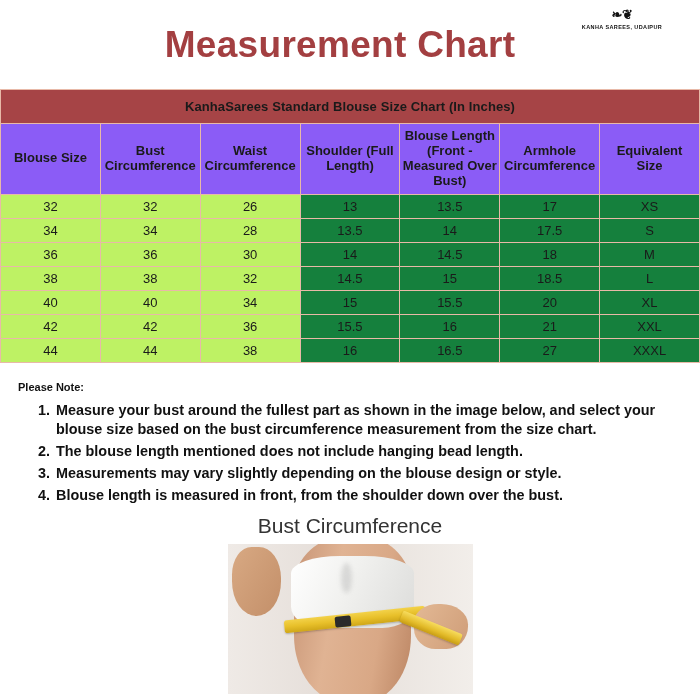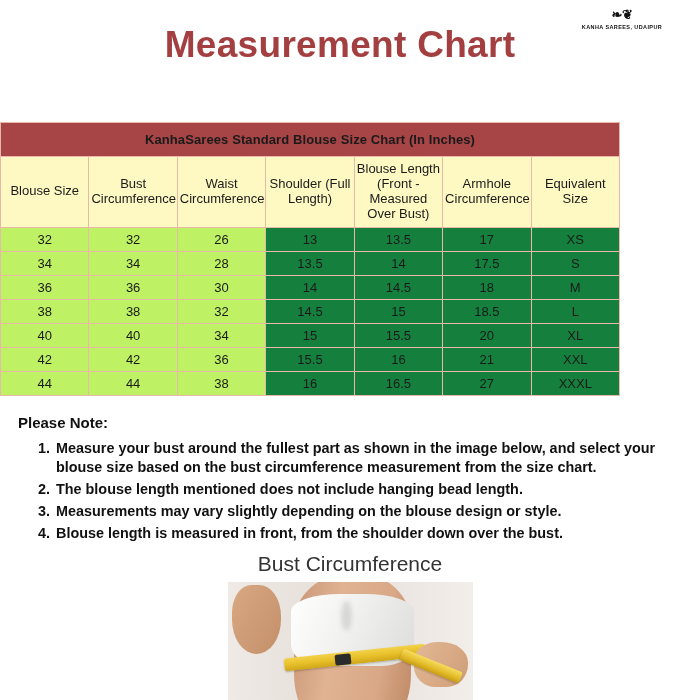--- a/index.html
+++ b/index.html
@@ -53,44 +53,43 @@
     font-weight: bold;
   }
   .logo-flourish {
     font-size: 13px;
     line-height: 1;
     color: #111;
   }
 
   
   table.chart {
-    width: 620px;
+    width: 700px;
     border-collapse: collapse;
     table-layout: fixed;
-    margin-top: 33px;
   }
   table.chart td, table.chart th {
     border: 1px solid #e8b9a8;
     text-align: center;
     font-size: 13px;
     color: #1a1a1a;
   }
   .chart-title-row th {
     background: #a64446;
     color: #ffffff;
     font-size: 13.5px;
     font-weight: bold;
     padding: 9px 4px;
     border: 1px solid #a64446;
     letter-spacing: 0.1px;
   }
   .chart-head th {
-    background: #fef9c3;
+    background: #8b5cf6;
     color: #111111;
-    font-weight: normal;
+    font-weight: bold;
     font-size: 12.5px;
     padding: 5px 2px;
     line-height: 1.15;
     border: 1px solid #e69c8c;
     height: 44px;
   }
   .chart-body td {
     padding: 4px 2px;
     font-size: 13px;
     background: #15803d;
@@ -98,21 +97,21 @@
   }
   .chart-body td.tint {
     background: #bef264;
   }
 
   
   .notes {
     padding: 18px 18px 0 18px;
   }
   .notes-title {
-    font-size: 15px;
+    font-size: 11px;
     font-weight: bold;
     color: #111;
     margin-bottom: 5px;
   }
   ol.notes-list {
     margin: 8px;
     padding-left: 28px;
   }
   ol.notes-list li {
     font-size: 14.4px;

